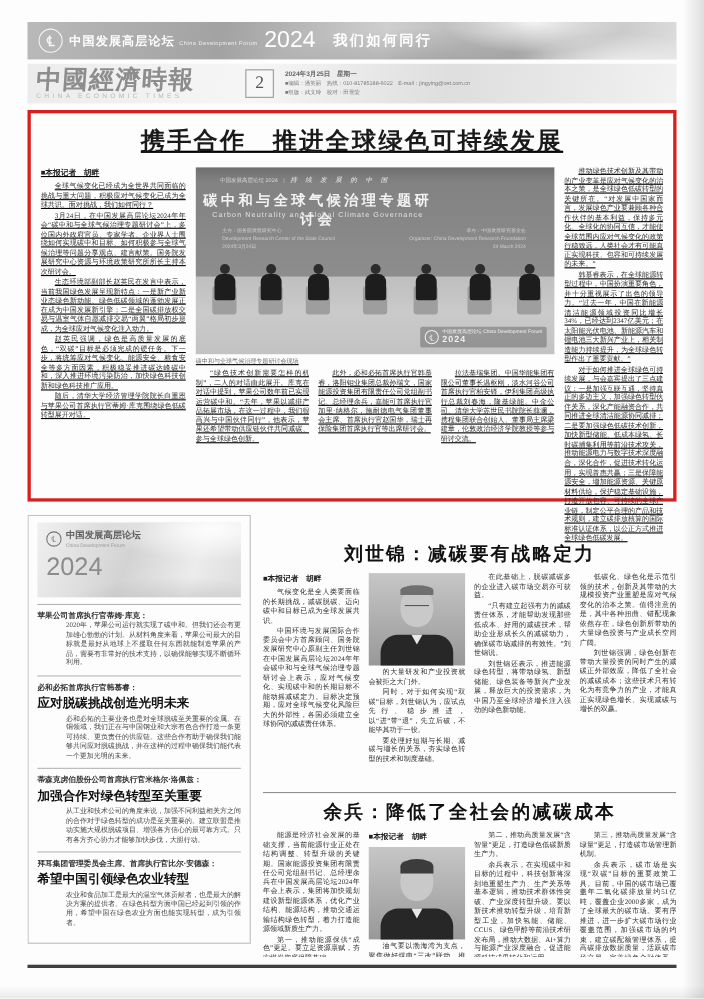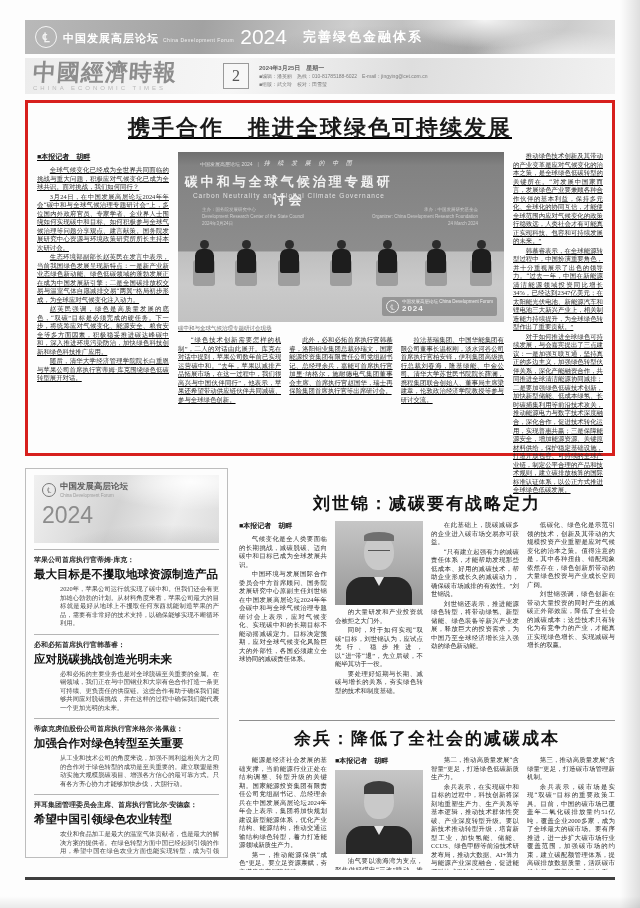--- a/index.html
+++ b/index.html
@@ -129,21 +129,21 @@
 <div class="page">
   <div class="content">
 
     <div class="banner">
       <span class="bn-logo">℄</span>
       <span class="bn-names">
         <span class="bn-cn">中国发展高层论坛</span>
         <span class="bn-en">China Development Forum</span>
       </span>
       <span class="bn-year">2024</span>
-      <span class="bn-slogan">完善绿色金融体系</span>
+      <span class="bn-slogan">我们如何同行</span>
     </div>
 
     <div class="masthead">
       <div class="mh-left">
         <div class="mh-cn">中國經濟時報</div>
         <div class="mh-en">CHINA ECONOMIC TIMES</div>
       </div>
       <div class="mh-page">2</div>
       <div class="mh-info">
         <div class="mh-date">2024年3月25日　星期一</div>
@@ -260,21 +260,20 @@
             <span>
               <span class="lc-cn">中国发展高层论坛</span>
               <span class="lc-en">China Development Forum</span>
             </span>
           </div>
           <div class="lc-year">2024</div>
         </div>
 
         <div class="titem">
           <div class="t-speaker">苹果公司首席执行官蒂姆·库克：</div>
-          <div class="t-title">最大目标是不攫取地球资源制造产品</div>
           <div class="t-body">2020年，苹果公司运行就实现了碳中和。但我们还会有更加雄心勃勃的计划。从材料角度来看，苹果公司最大的目标就是最好从地球上不攫取任何东西就能制造苹果的产品，需要有非常好的技术支持，以确保能够实现不断循环利用。</div>
         </div>
         <div class="titem">
           <div class="t-speaker">必和必拓首席执行官韩慕睿：</div>
           <div class="t-title">应对脱碳挑战创造光明未来</div>
           <div class="t-body">必和必拓的主要业务也是对全球脱碳至关重要的金属。在铜领域，我们正在与中国钢业和大宗有色合作打造一条更可持续、更负责任的供应链。这些合作有助于确保我们能够共同应对脱碳挑战，并在这样的过程中确保我们能代表一个更加光明的未来。</div>
         </div>
         <div class="titem">
           <div class="t-speaker">蒂森克虏伯股份公司首席执行官米格尔·洛佩兹：</div>
           <div class="t-title">加强合作对绿色转型至关重要</div>

